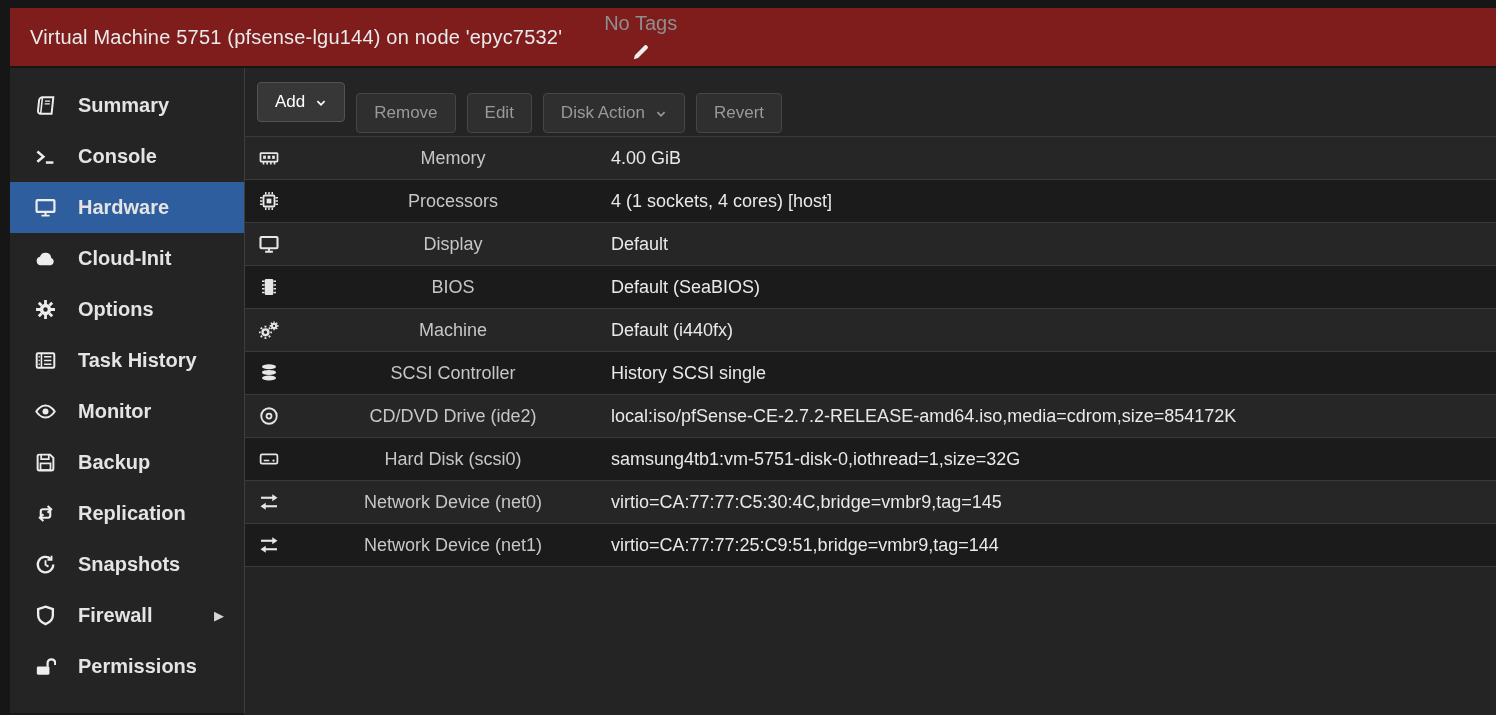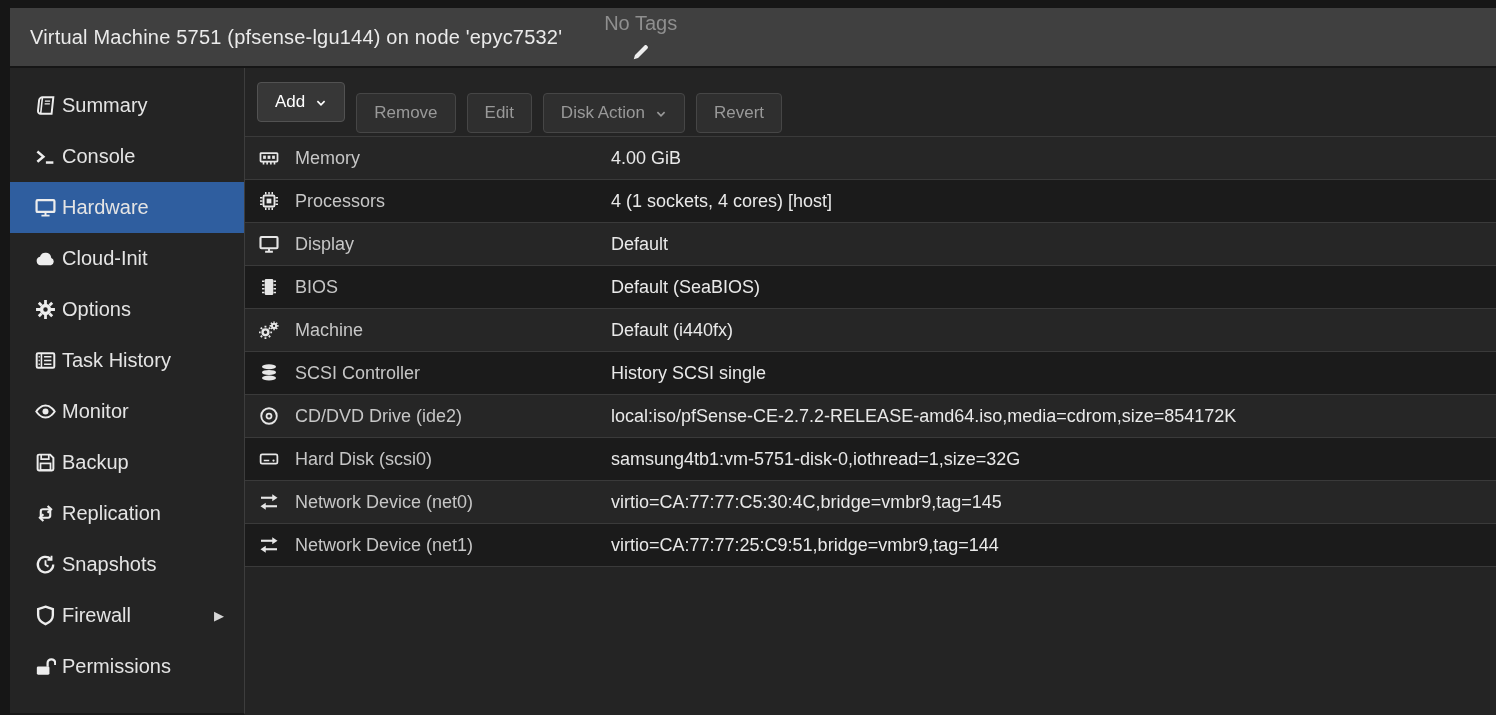--- a/index.html
+++ b/index.html
@@ -1,57 +1,57 @@
 <!DOCTYPE html>
 <html style="--selection: #2f5e9f; --row-light: #262626; --row-dark: #1b1b1b;"><head>
 <meta charset="utf-8">
 <style>
   html,body{margin:0;padding:0;width:1496px;height:715px;overflow:hidden;
     background:#161616;font-family:"Liberation Sans",sans-serif;
     -webkit-font-smoothing:antialiased;}
   :root{--selection:#2f5e9f;--row-light:#262626;--row-dark:#1b1b1b;--sep:#3a3a3a;}
 
   
-  .header{position:absolute;left:10px;top:8px;right:0;height:58px;background:#404040;
+  .header{position:absolute;left:10px;top:8px;right:0;height:58px;background:#7f1d1d;
     display:flex;align-items:center;padding:0 20px;box-sizing:border-box;}
   .title{font-size:20px;color:#eaeaea;letter-spacing:.2px;white-space:nowrap;}
   .tags{margin-left:42px;display:flex;align-items:center;gap:7px;cursor:pointer;flex-direction:column;}
   .tags-label{font-size:20px;color:#8f8f8f;}
   .pencil{width:20px;height:20px;color:#eeeeee;display:inline-flex;}
 
   
   .main{position:absolute;left:10px;top:68px;right:0;bottom:0;display:flex;}
 
   
   .sidebar{width:235px;min-width:235px;background:#242424;padding-top:12px;
     border-right:1px solid #3d3d3d;box-sizing:border-box;border-bottom:2px solid #191919;}
   .side-item{height:51px;display:flex;align-items:center;padding:0 12px 0 24px;
     color:#e4e4e4;font-size:20px;cursor:pointer;box-sizing:border-box;}
   .side-item.selected{background:var(--selection);text-align:center;}
   .s-icon{width:23px;height:21px;display:inline-flex;justify-content:center;color:#ededed;flex:none;}
   .s-icon svg{width:21px;height:21px;display:block;}
-  .s-label{margin-left:5px;white-space:nowrap;}
+  .s-label{margin-left:21px;white-space:nowrap;font-weight:bold;}
   .s-caret{margin-left:auto;margin-right:8px;font-size:13px;color:#d6d6d6;line-height:1;}
 
   
   .content{flex:1;background:#242424;display:flex;flex-direction:column;min-width:0;}
   .toolbar{height:68px;min-height:68px;display:flex;align-items:center;gap:11px;
     padding-left:12px;box-sizing:border-box;}
   .btn{height:40px;padding:0 17px;border-radius:4px;display:inline-flex;align-items:center;
     gap:10px;background:#373737;border:1px solid #525252;color:#ffffff;font-size:17px;
     font-family:inherit;cursor:pointer;}
   .btn.disabled{background:#2f2f2f;border-color:#464646;color:#999999;cursor:default;margin-top:21px;}
   .b-caret{width:12px;height:12px;display:inline-flex;margin-top:2px;}
   .b-caret svg{width:12px;height:12px;}
 
   
   .grid{border-top:1px solid var(--sep);}
   .hw-row{height:43px;box-sizing:border-box;border-bottom:1px solid var(--sep);
     display:flex;align-items:center;padding-left:13px;font-size:18px;cursor:default;
-    background:var(--row-light);white-space:nowrap;overflow:hidden;}
+    background:var(--row-light);white-space:nowrap;overflow:hidden;text-align:center;}
   .hw-row:nth-child(even){background:var(--row-dark);}
   .r-icon{width:22px;height:20px;display:inline-flex;justify-content:center;color:#e6e6e6;flex:none;}
   .r-icon svg{width:20px;height:20px;display:block;}
   .r-label{margin-left:15px;width:316px;min-width:316px;color:#c6c6c6;}
   .r-value{color:#e9e9e9;}
 </style>
 </head>
 <body>
 
 <div class="header">

